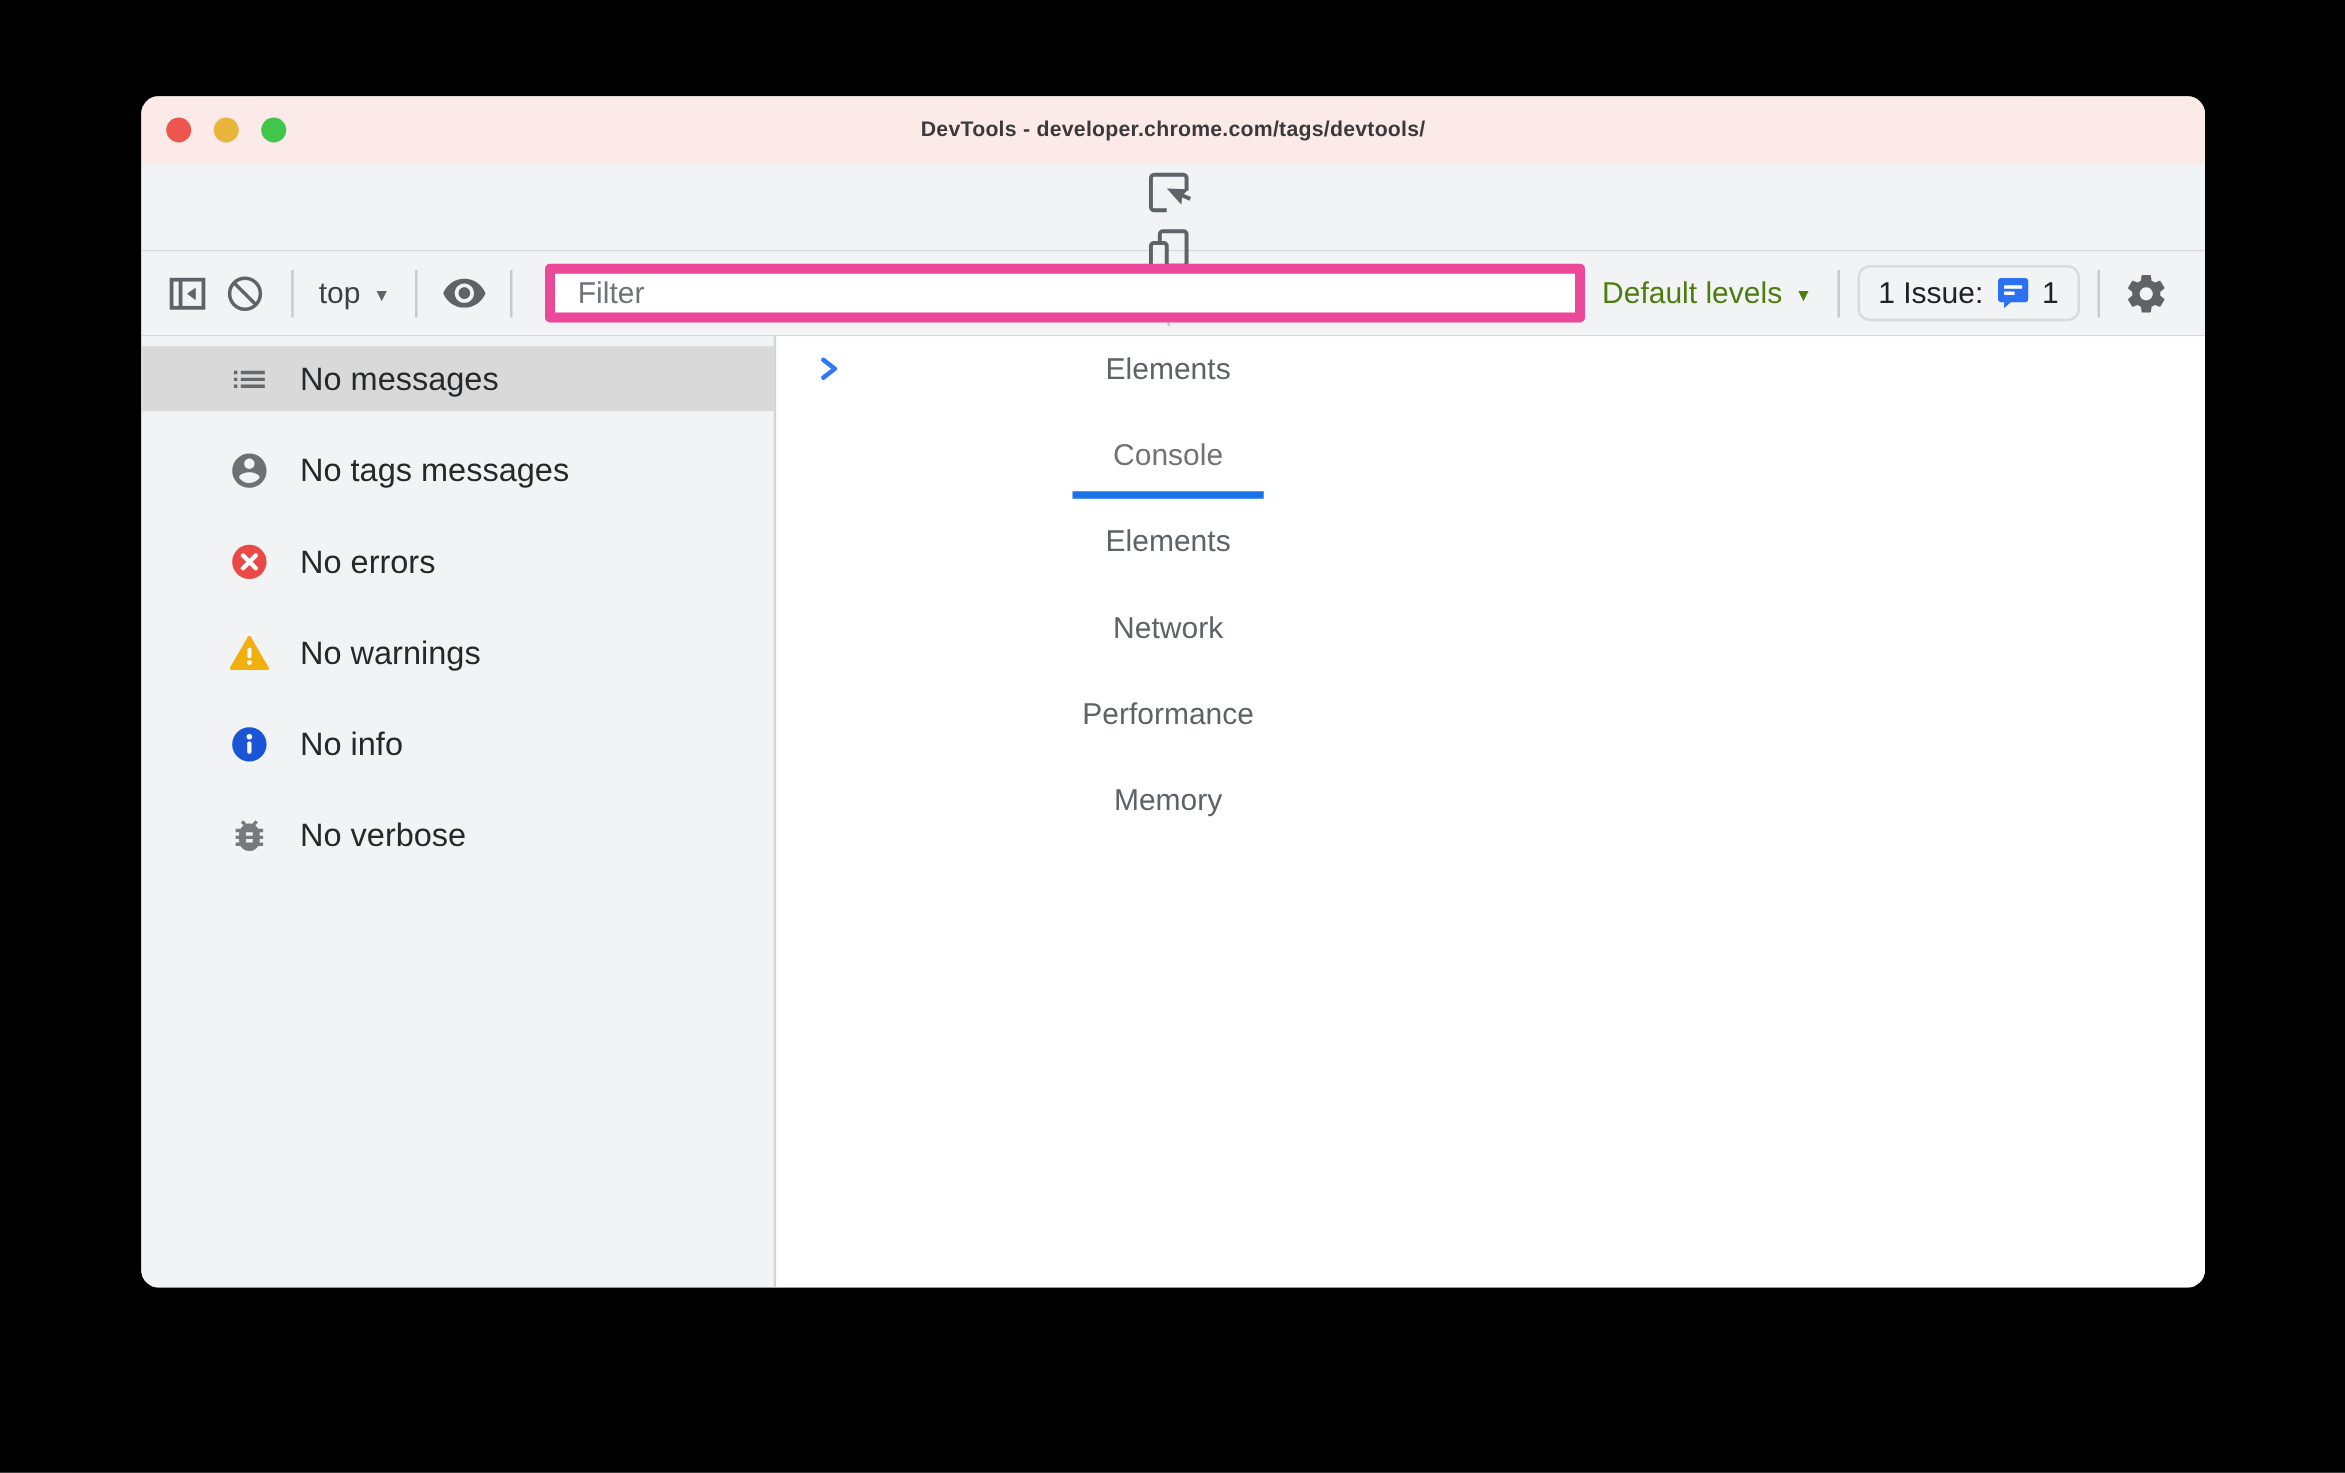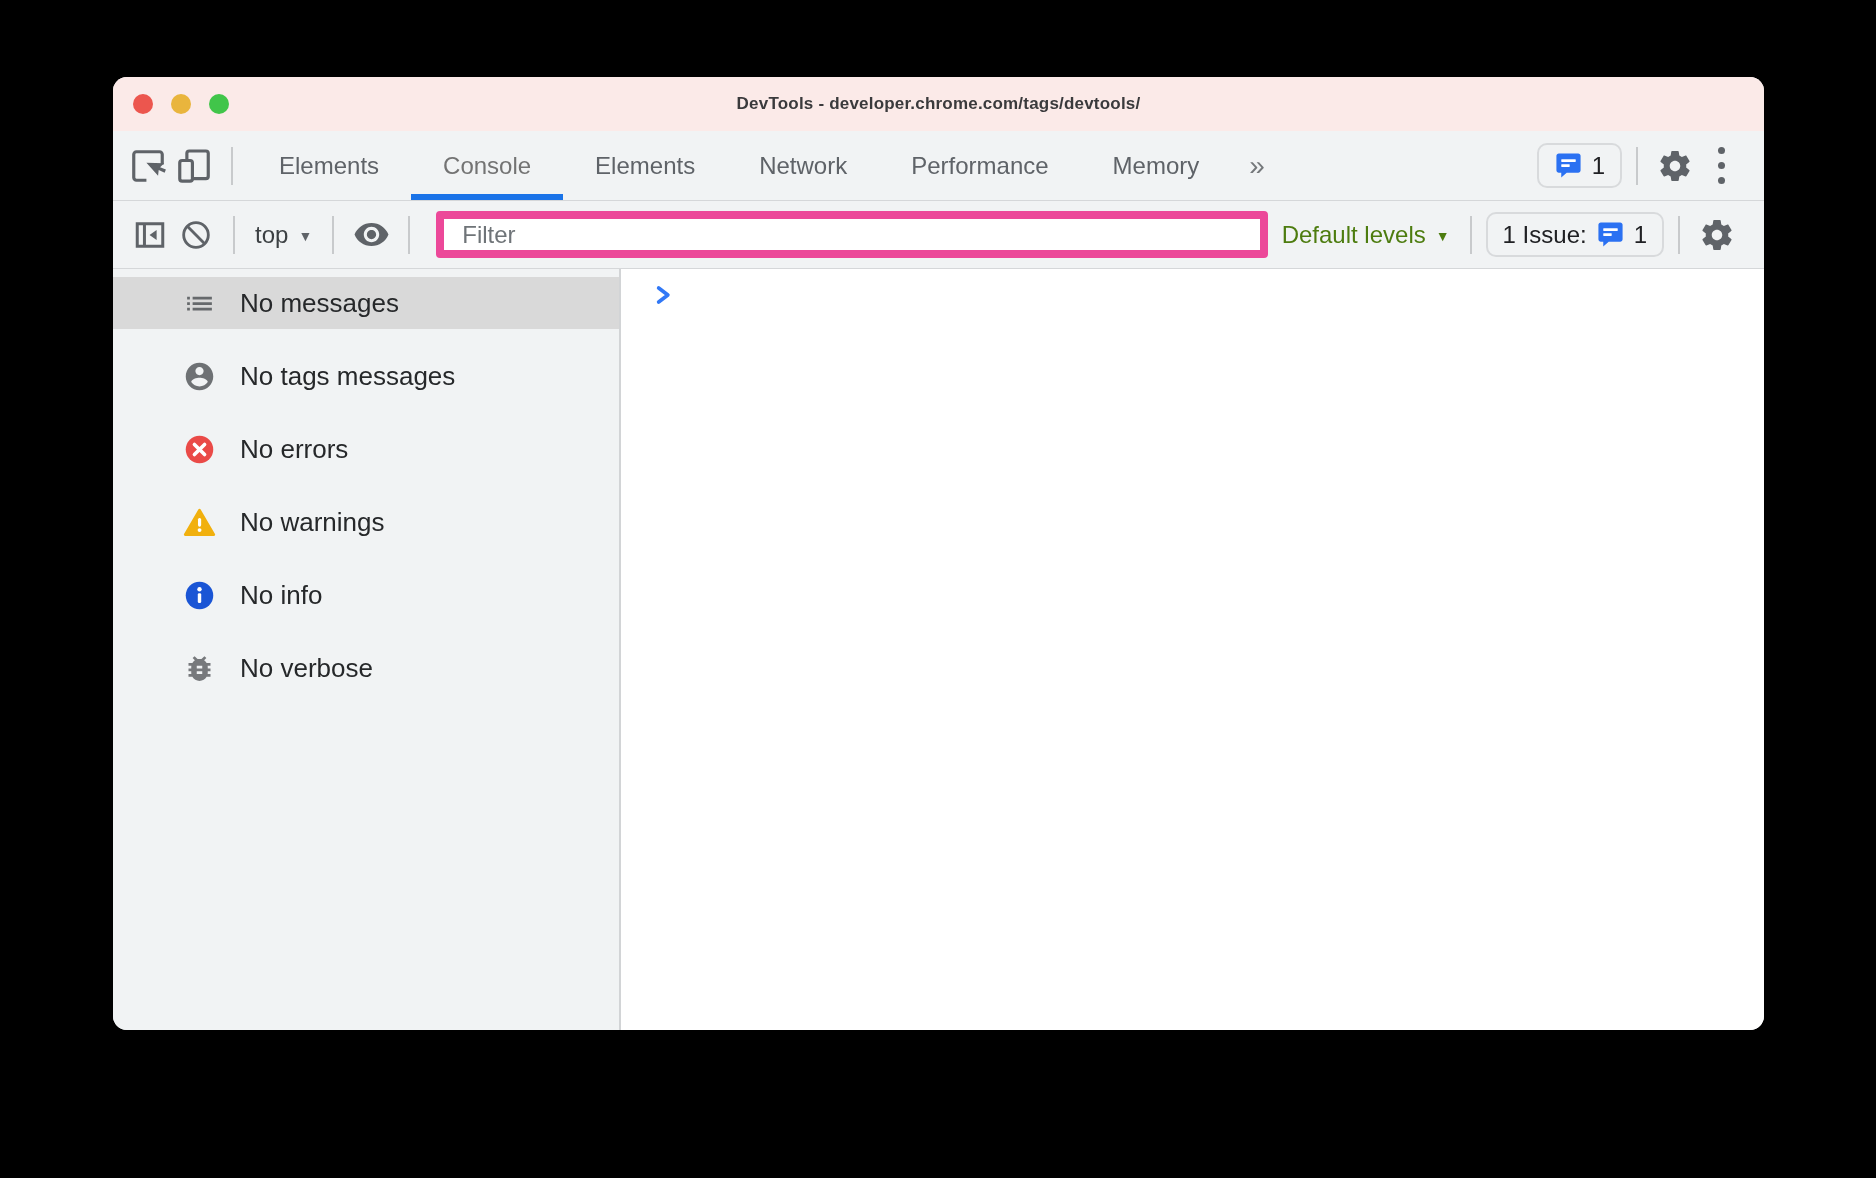--- a/index.html
+++ b/index.html
@@ -15,21 +15,21 @@
               display:flex; align-items:center; justify-content:center; }
   .lights { position:absolute; left:20px; top:17px; display:flex; gap:18px; }
   .light { width:20px; height:20px; border-radius:50%; }
   .light.red    { background:#ec564e; }
   .light.yellow { background:#e9b53d; }
   .light.green  { background:#41c54a; }
   .title { font-size:17px; font-weight:700; color:#3a3a3c; letter-spacing:.2px; }
 
   
   .tabbar { height:70px; background:#f1f3f4; border-bottom:1px solid #d5d7d9;
-            display:flex; align-items:center; padding:0 20px 0 12px; }
+            display:flex; align-items:center; padding:0 20px 0 12px;flex-direction:column; }
   .iconbtn { width:46px; height:46px; display:flex; align-items:center;
              justify-content:center; flex:none; }
   .vdiv { width:2px; height:38px; background:#c8cacc; margin:0 14px; flex:none; }
   .tab { position:relative; height:100%; display:flex; align-items:center;
          padding:0 32px; font-size:24px; color:#5f6368; flex:none; cursor:default; }
   .tab.active { color:#737373; }
   .tab-underline { position:absolute; left:0; right:0; bottom:0; height:6px;
                    background:#1a73e8; }
   .more-tabs { font-size:28px; color:#75787b; padding:0 18px; }
   .spacer { flex:1; }

